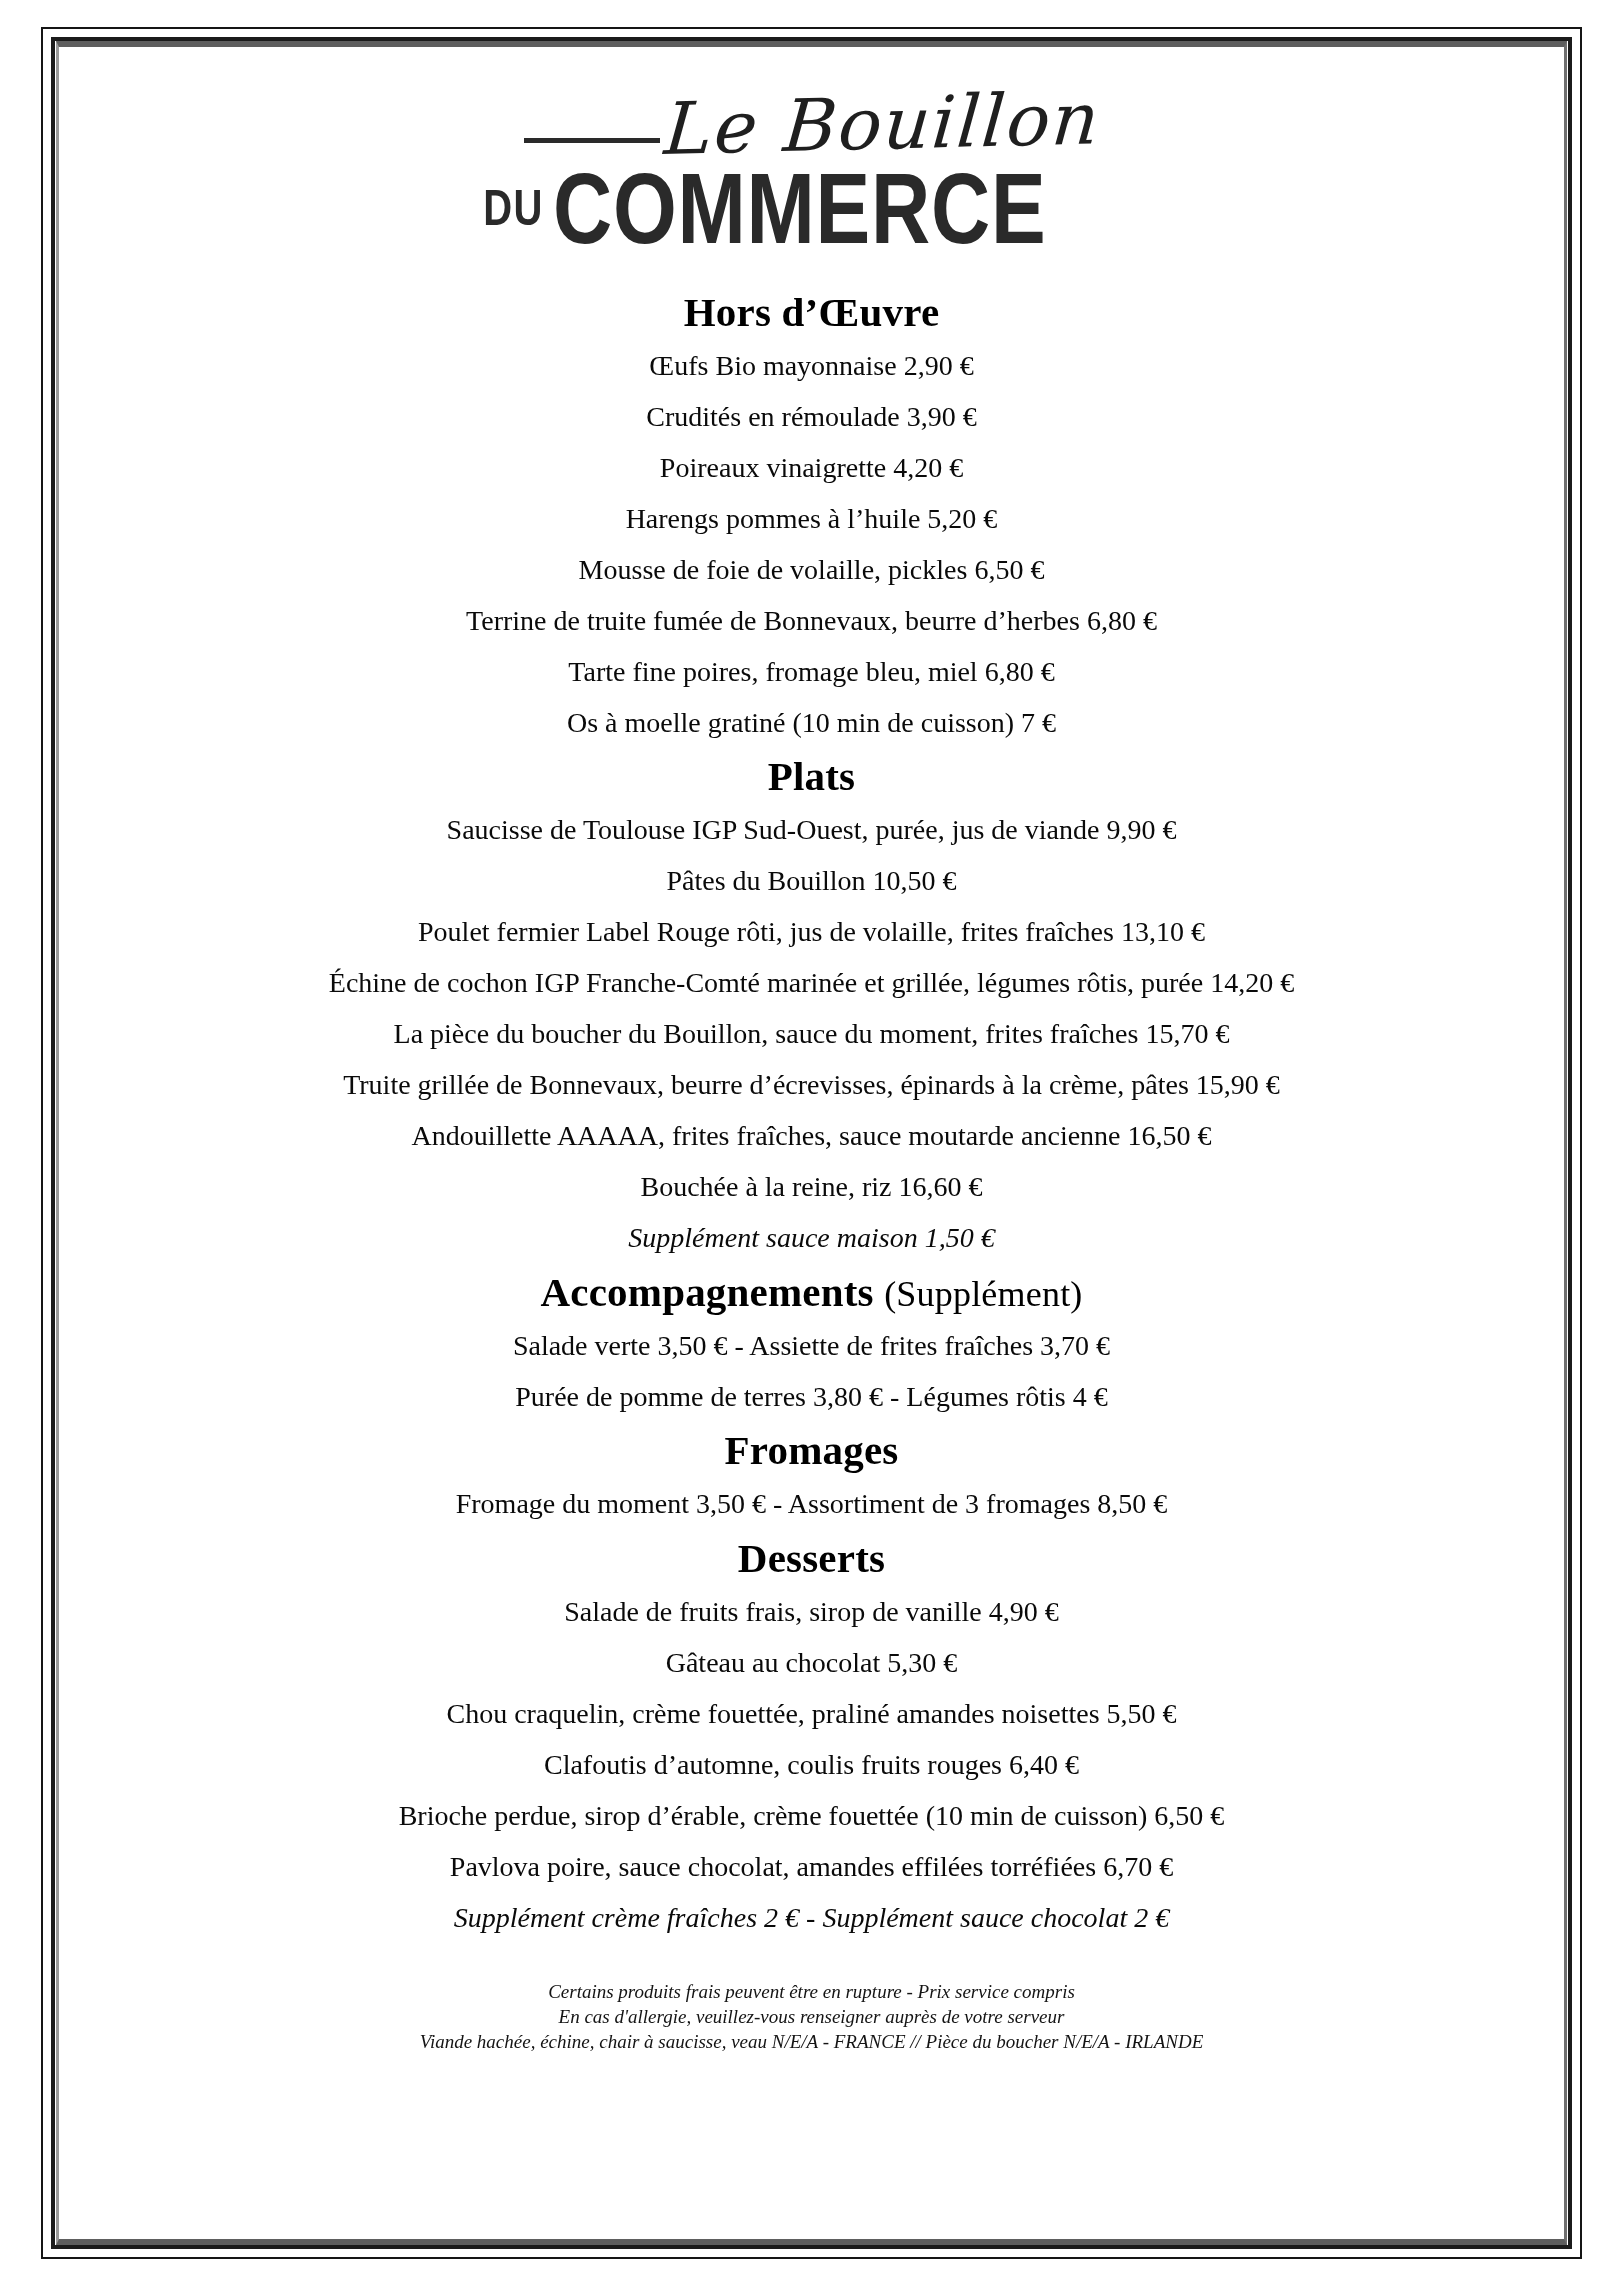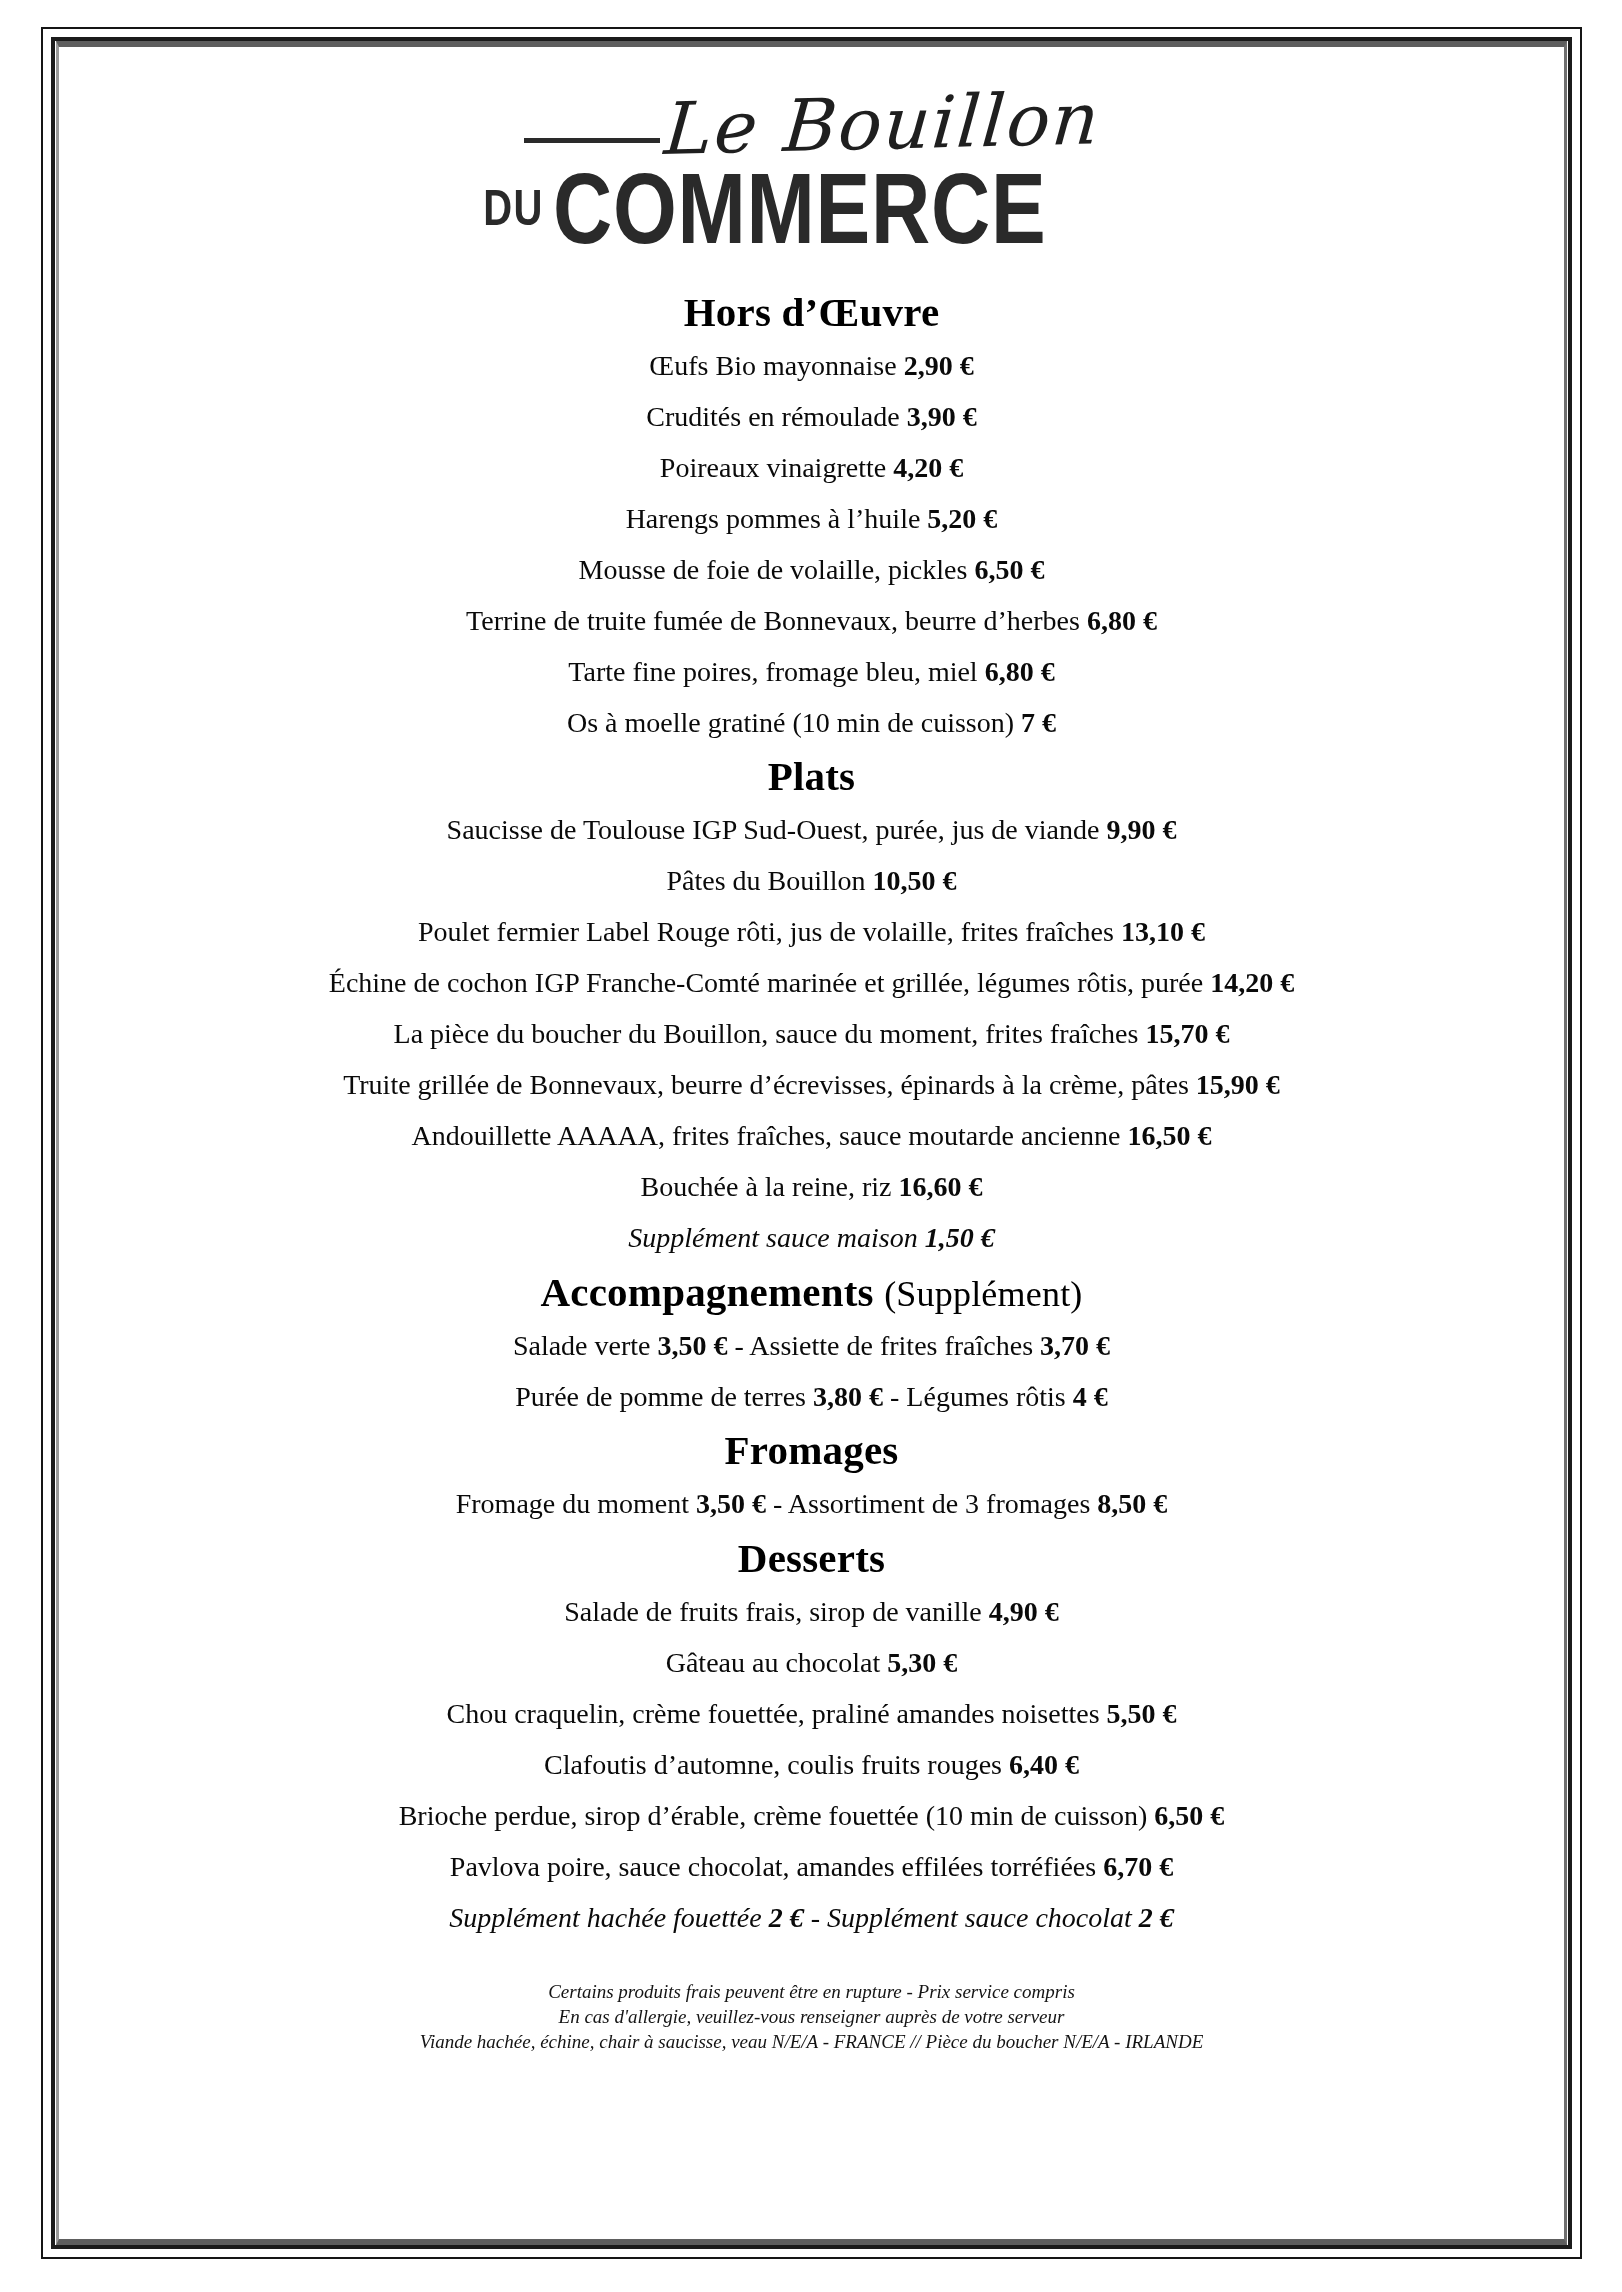--- a/index.html
+++ b/index.html
@@ -152,21 +152,21 @@
     font-size: 28px;
     line-height: 1.0;
     color: #0a0a0a;
     margin: 0 0 23px 0;
     white-space: nowrap;
   }
   .item:last-child {
     margin-bottom: 0;
   }
   .item .price {
-    font-weight: 700;
+    font-weight: 400;
   }
   .item.supplement {
     font-style: italic;
   }
 
   
   .section + .section { margin-top: 5.4px; }
 
   
   .footer {
@@ -235,21 +235,21 @@
           <div class="item"><span>Fromage du moment</span> <span class="price">3,50 €</span> <span>-</span> <span>Assortiment de 3 fromages</span> <span class="price">8,50 €</span></div>
         </div>
         <div class="section">
           <div class="section-heading"><span>Desserts</span></div>
           <div class="item"><span>Salade de fruits frais, sirop de vanille</span> <span class="price">4,90 €</span></div>
           <div class="item"><span>Gâteau au chocolat</span> <span class="price">5,30 €</span></div>
           <div class="item"><span>Chou craquelin, crème fouettée, praliné amandes noisettes</span> <span class="price">5,50 €</span></div>
           <div class="item"><span>Clafoutis d’automne, coulis fruits rouges</span> <span class="price">6,40 €</span></div>
           <div class="item"><span>Brioche perdue, sirop d’érable, crème fouettée (10 min de cuisson)</span> <span class="price">6,50 €</span></div>
           <div class="item"><span>Pavlova poire, sauce chocolat, amandes effilées torréfiées</span> <span class="price">6,70 €</span></div>
-          <div class="item supplement"><span>Supplément hachée fouettée</span> <span class="price">2 €</span> <span>-</span> <span>Supplément sauce chocolat</span> <span class="price">2 €</span></div>
+          <div class="item supplement"><span>Supplément crème fraîches</span> <span class="price">2 €</span> <span>-</span> <span>Supplément sauce chocolat</span> <span class="price">2 €</span></div>
         </div>
       </div>
 
     <div class="footer">
       <div>Certains produits frais peuvent être en rupture - Prix service compris</div>
       <div>En cas d'allergie, veuillez-vous renseigner auprès de votre serveur</div>
       <div>Viande hachée, échine, chair à saucisse, veau N/E/A - FRANCE // Pièce du boucher N/E/A - IRLANDE</div>
     </div>
 
   </div>

